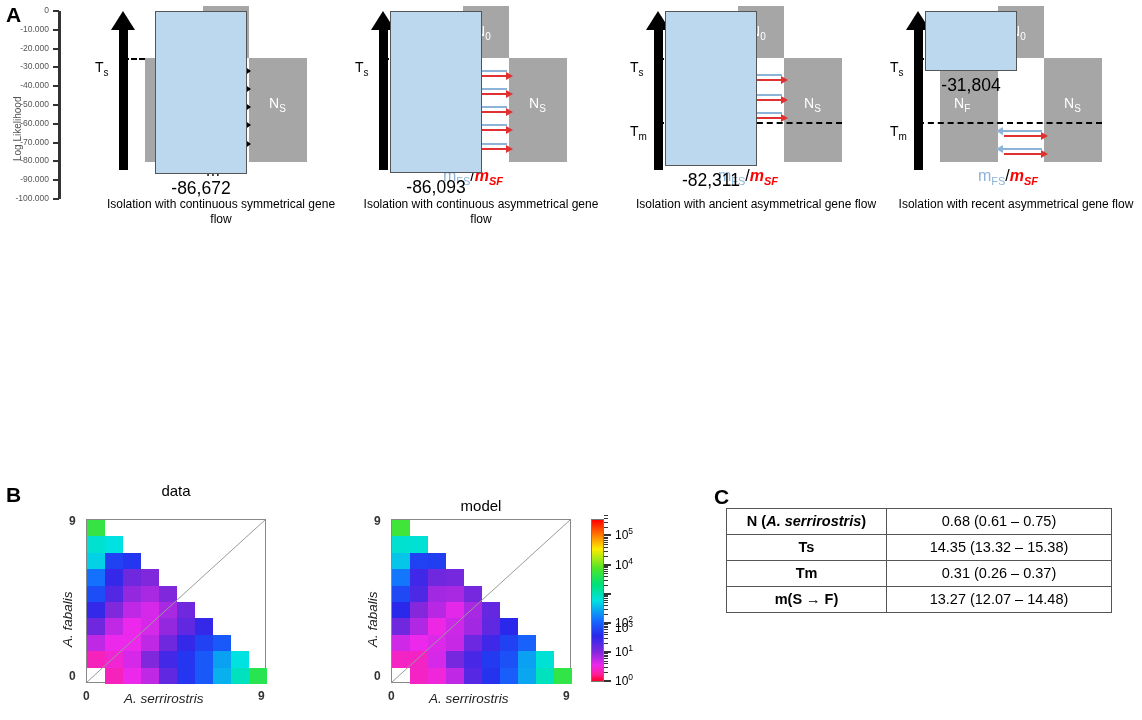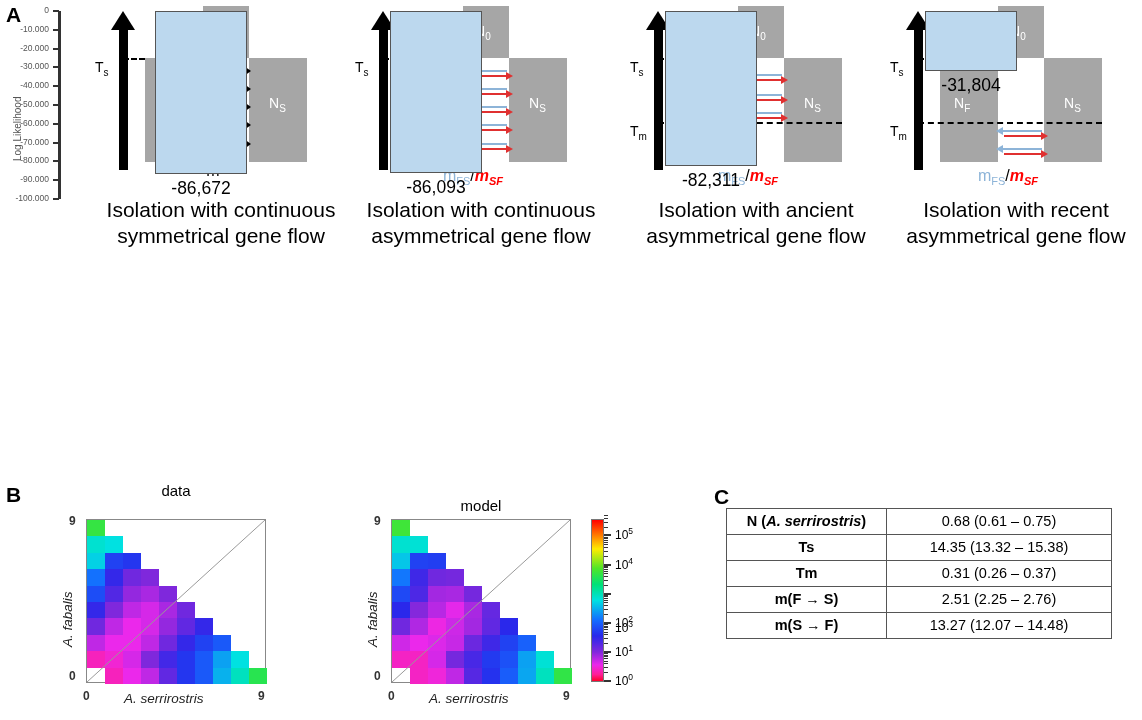--- a/index.html
+++ b/index.html
@@ -30,21 +30,21 @@
     border-top:4.5px solid transparent;border-bottom:4.5px solid transparent;border-left:7px solid #e03030;}
   .arr.black::before{content:"";position:absolute;left:-6px;top:-3.7px;width:0;height:0;
     border-top:5px solid transparent;border-bottom:5px solid transparent;border-right:7px solid #000;}
   .arr.black::after{content:"";position:absolute;right:-6px;top:-3.7px;width:0;height:0;
     border-top:5px solid transparent;border-bottom:5px solid transparent;border-left:7px solid #000;}
   .mig-caption{position:absolute;width:100%;text-align:center;font-size:16px;line-height:1;}
   .mig-caption .mfs{color:#8db4d8;}
   .mig-caption .msf{color:#ff0000;font-weight:bold;font-style:italic;}
   .mig-caption sub{font-size:11px;}
   .mig-caption .sep{color:#000;}
-  .model-title{position:absolute;width:248px;text-align:center;font-size:21px;line-height:1.25;}
+  .model-title{position:absolute;width:248px;text-align:center;font-size:12px;line-height:1.25;}
 
   
   #barchart{position:absolute;left:0;top:255;width:1142px;height:215px;}
   .y-tick{position:absolute;left:52px;width:6px;height:2px;background:#333;}
   .y-tick-lab{position:absolute;right:0;width:48px;text-align:right;font-size:8.5px;color:#555;line-height:1;}
   .y-axis-title{position:absolute;font-size:10px;color:#555;
     transform:rotate(-90deg);transform-origin:left top;white-space:nowrap;}
   .bar{position:absolute;background:#bcd8ee;border:1px solid #555;box-sizing:border-box;}
   .bar-val{position:absolute;text-align:center;font-size:17.5px;line-height:1;}
 
@@ -398,21 +398,17 @@
       </tr>
       <tr>
         <td class="lab">Ts</td>
         <td class="val">14.35 (13.32 – 15.38)</td>
       </tr>
       <tr>
         <td class="lab">Tm</td>
         <td class="val">0.31 (0.26 – 0.37)</td>
       </tr>
       <tr>
-        <td class="lab">m(F → S)</td>
-        <td class="val">2.51 (2.25 – 2.76)</td>
-      </tr>
-      <tr>
         <td class="lab">m(S → F)</td>
         <td class="val">13.27 (12.07 – 14.48)</td>
       </tr>
     </tbody>
   </table>
 
 </body></html>

